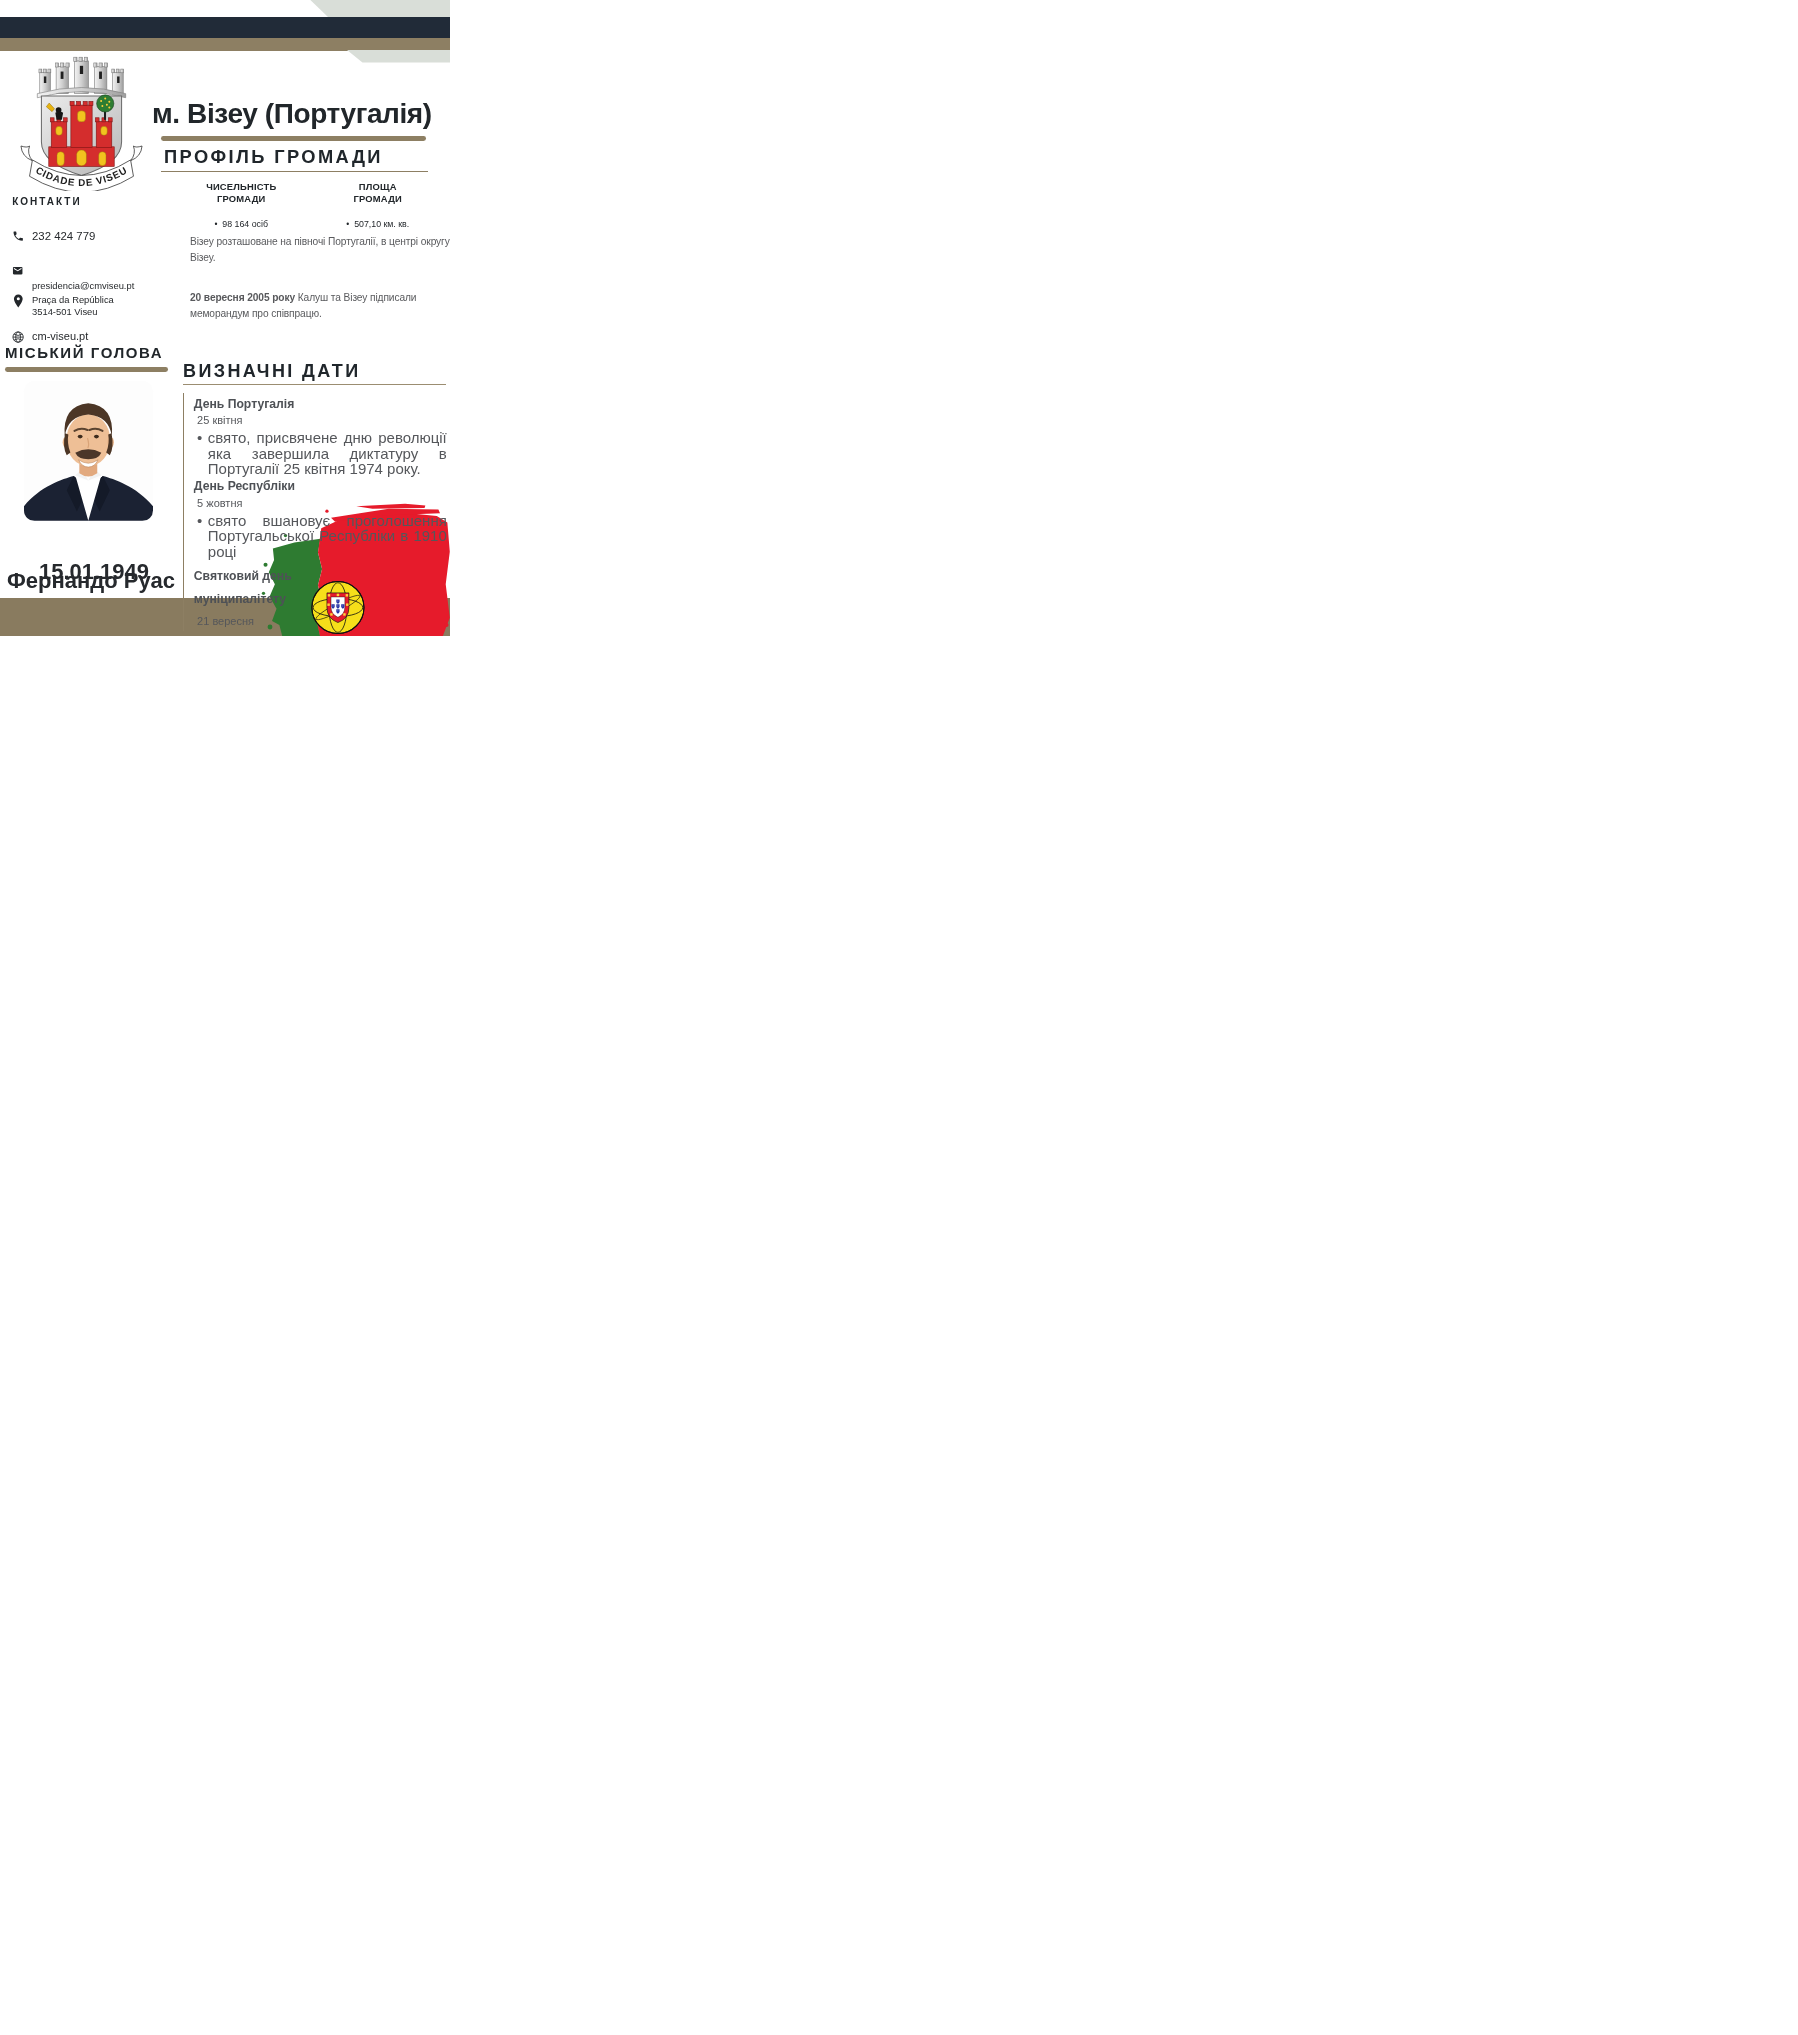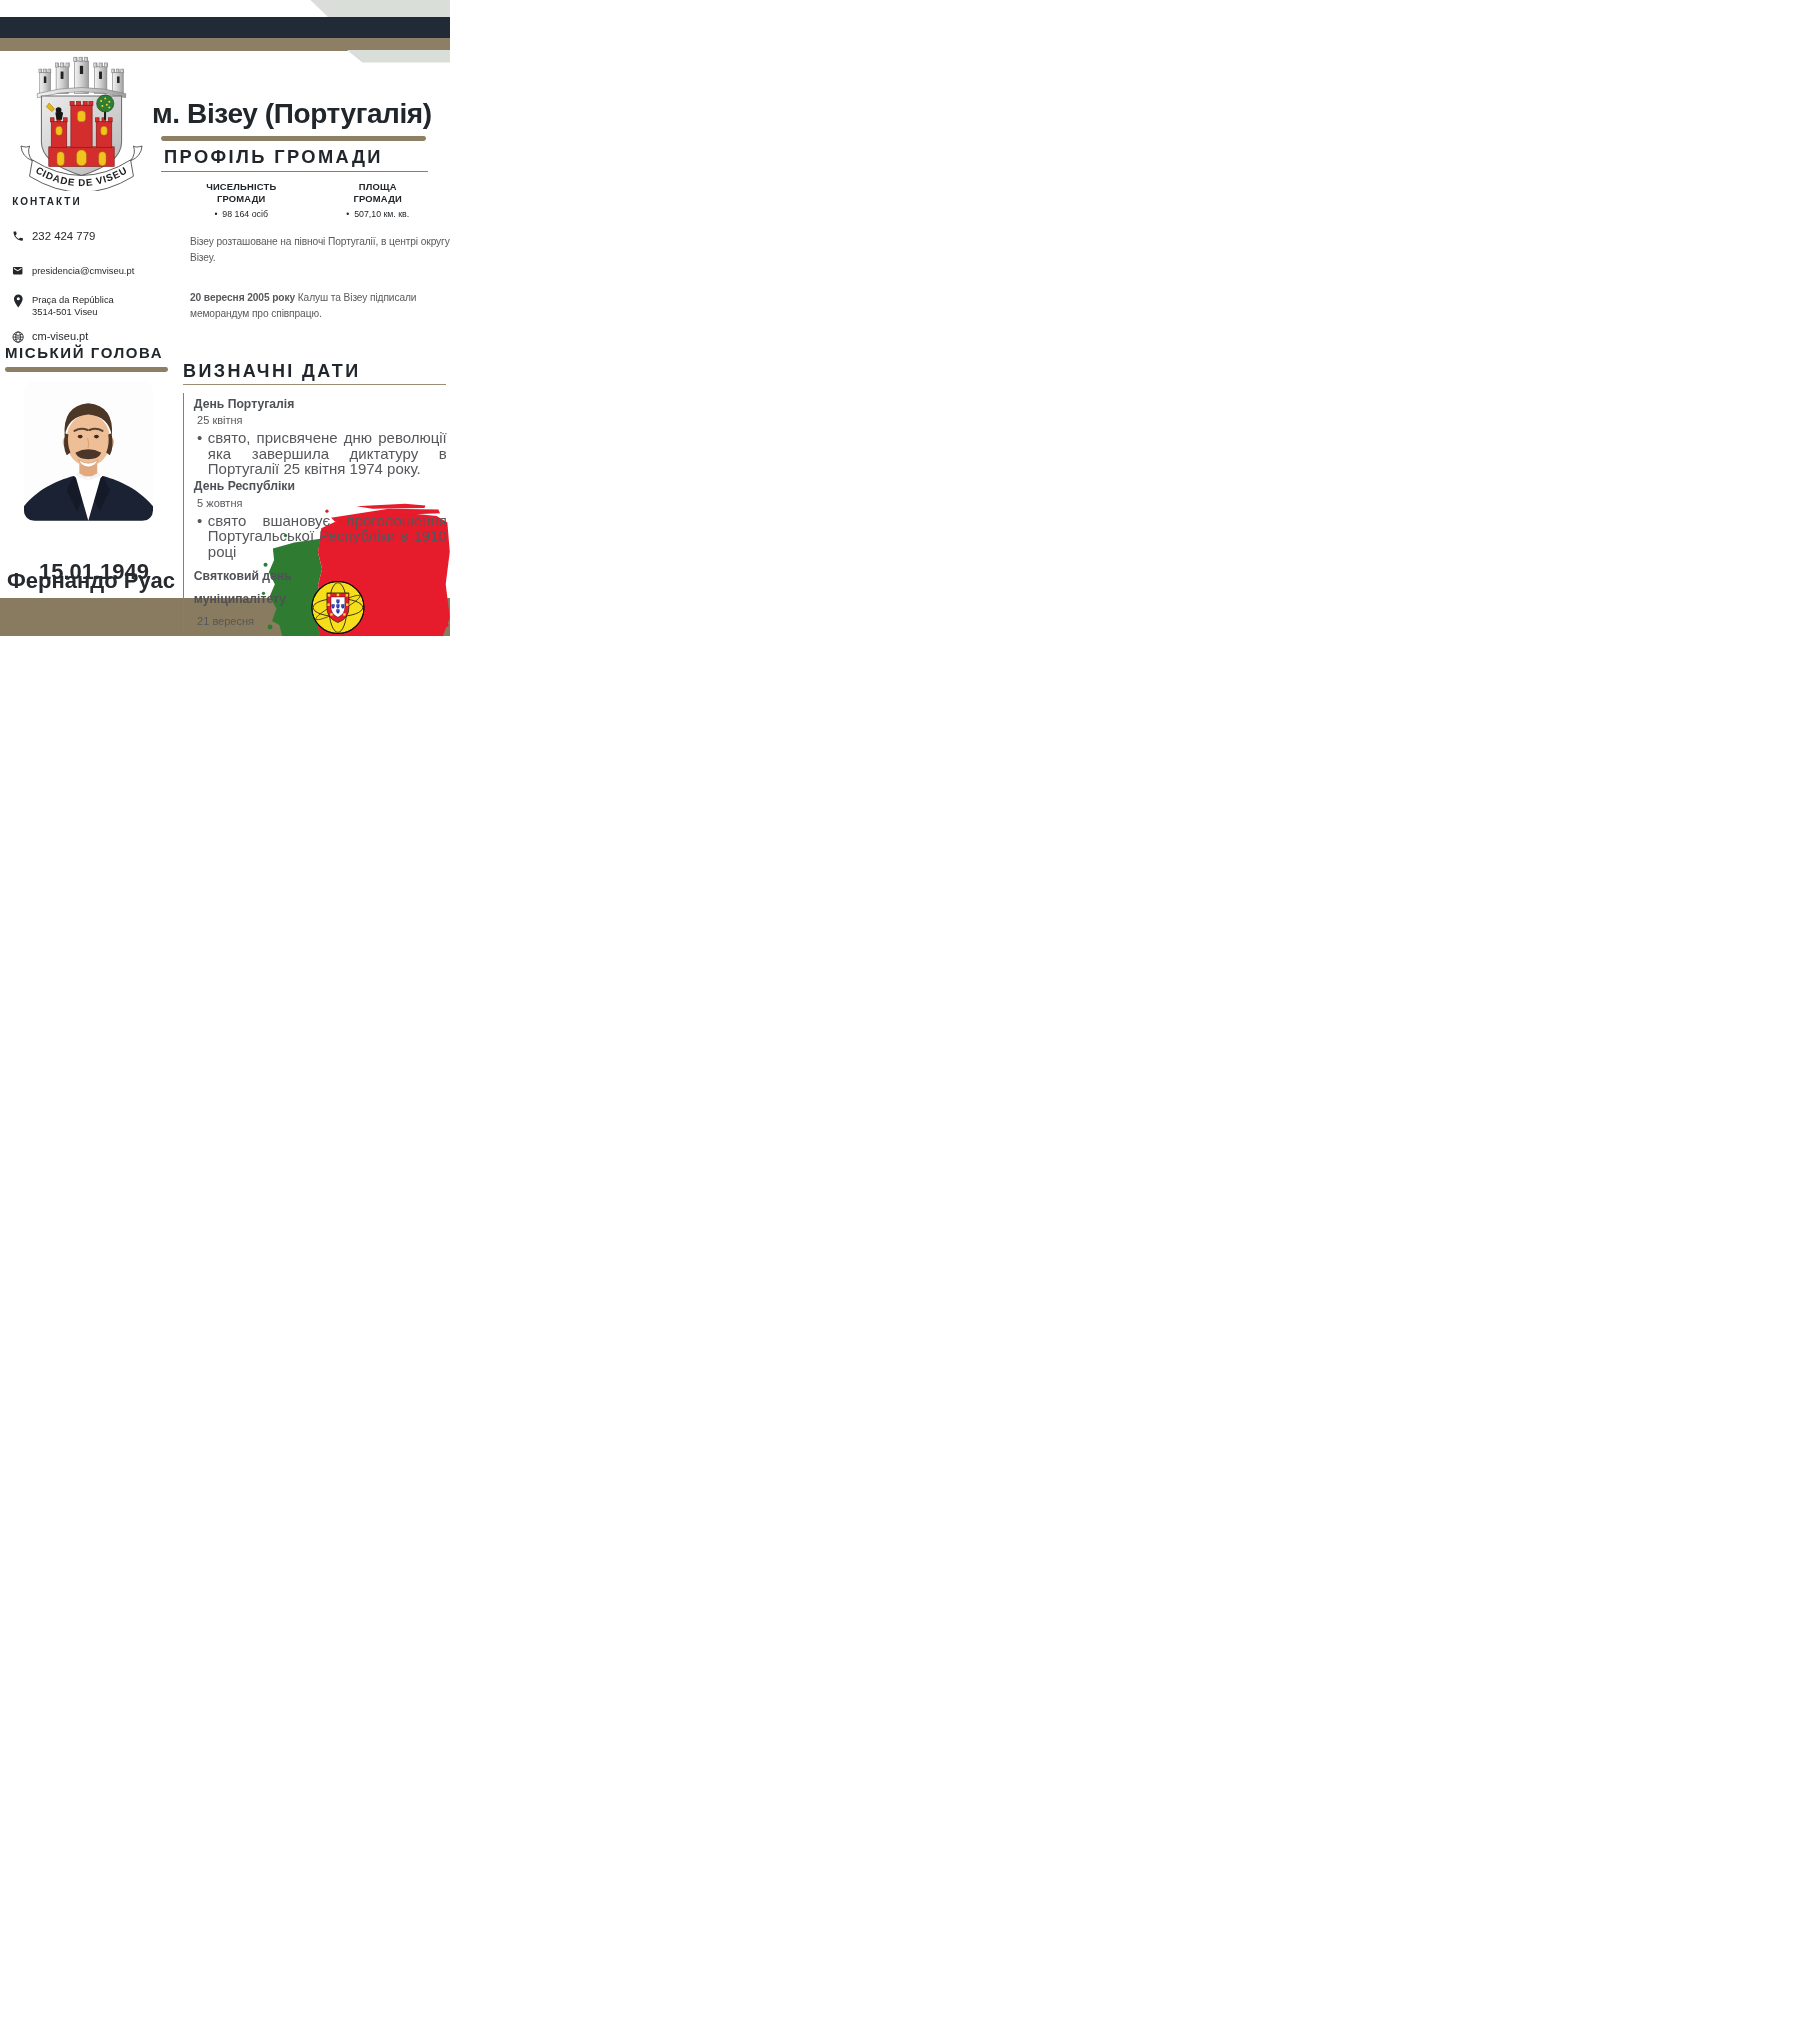--- a/index.html
+++ b/index.html
@@ -15,21 +15,21 @@
   
   .title{position:absolute;left:152px;top:98px;font-size:28px;font-weight:bold;
          letter-spacing:-0.4px;white-space:nowrap;color:#21262a;}
   .title-bar{position:absolute;left:161px;top:136px;width:265px;height:4.5px;border-radius:2.4px;background:#8d7f63;}
   .profile-heading{position:absolute;left:164px;top:146px;font-size:18.3px;font-weight:bold;
                    letter-spacing:2.4px;white-space:nowrap;color:#20262b;}
   .profile-line{position:absolute;left:161px;top:171px;width:267px;height:1.2px;background:#8d7f63;}
   .stats{position:absolute;left:173px;top:181px;width:273px;display:flex;}
   .stat{width:50%;text-align:center;}
   .stat-label{font-size:9.4px;font-weight:bold;line-height:11.8px;color:#21262a;letter-spacing:0.2px;}
-  .stat-value{margin-top:4px;font-size:8.8px;color:#23272b;}
+  .stat-value{margin-top:14px;font-size:8.8px;color:#23272b;}
   .stat-value .dot::before{content:"•";margin-right:4.9px;font-size:8.5px;}
   .para{position:absolute;left:190px;width:261px;font-size:10.2px;line-height:16px;color:#595a5d;letter-spacing:-0.1px;}
   .para-1{top:234px;}
   .para-2{top:290px;}
   .para b{color:#58595c;}
   .dates-heading{position:absolute;left:183px;top:361px;font-size:18px;font-weight:bold;
                  letter-spacing:2.4px;white-space:nowrap;color:#20262b;}
   .dates-line{position:absolute;left:183px;top:384px;width:263px;height:1.2px;background:#9b8d71;}
   .dates{position:absolute;left:183px;top:393px;width:253px;border-left:1.2px solid #8d7f63;
          padding:1.6px 0 0 9.8px;color:#55575b;z-index:5;}
@@ -38,21 +38,21 @@
   .date-when{font-size:11px;margin:0 0 4.1px 3.3px;color:#55575b;}
   .date-desc{font-size:15px;line-height:15.5px;text-align:justify;margin:0 0 2.4px 0;padding-left:14px;position:relative;}
   .date-desc::before{content:"•";position:absolute;left:3.3px;top:0;}
   
   .emblem{position:absolute;left:16.3px;top:56px;}
   .contacts-heading{position:absolute;left:12.2px;top:196px;font-size:10px;font-weight:bold;
                     letter-spacing:2px;color:#21262a;}
   .c-icon{position:absolute;left:12.2px;}
   .c-text{position:absolute;left:32px;color:#26292c;}
   .t-phone{top:230px;font-size:11.4px;}
-  .t-email{top:265px;font-size:9.4px;}
+  .t-email{top:280px;font-size:9.4px;}
   .t-addr{top:294px;font-size:9.4px;line-height:12.2px;}
   .t-web{top:330px;font-size:11px;}
   .mayor-heading{position:absolute;left:4.9px;top:344px;font-size:15px;font-weight:bold;
                  letter-spacing:1.6px;color:#21262a;white-space:nowrap;}
   .mayor-bar{position:absolute;left:4.9px;top:367px;width:163px;height:4.9px;border-radius:2.4px;background:#8d7f63;}
   .photo{position:absolute;left:24.4px;top:381px;width:129px;height:140px;border-radius:10.6px;
          overflow:hidden;background:#fdfdfd;}
   .mayor-name{position:absolute;left:0;top:528px;width:182px;text-align:center;
               font-size:22px;font-weight:bold;color:#26292d;margin-top:40px;}
   .mayor-date{position:absolute;left:0;top:559px;width:188px;text-align:center;

